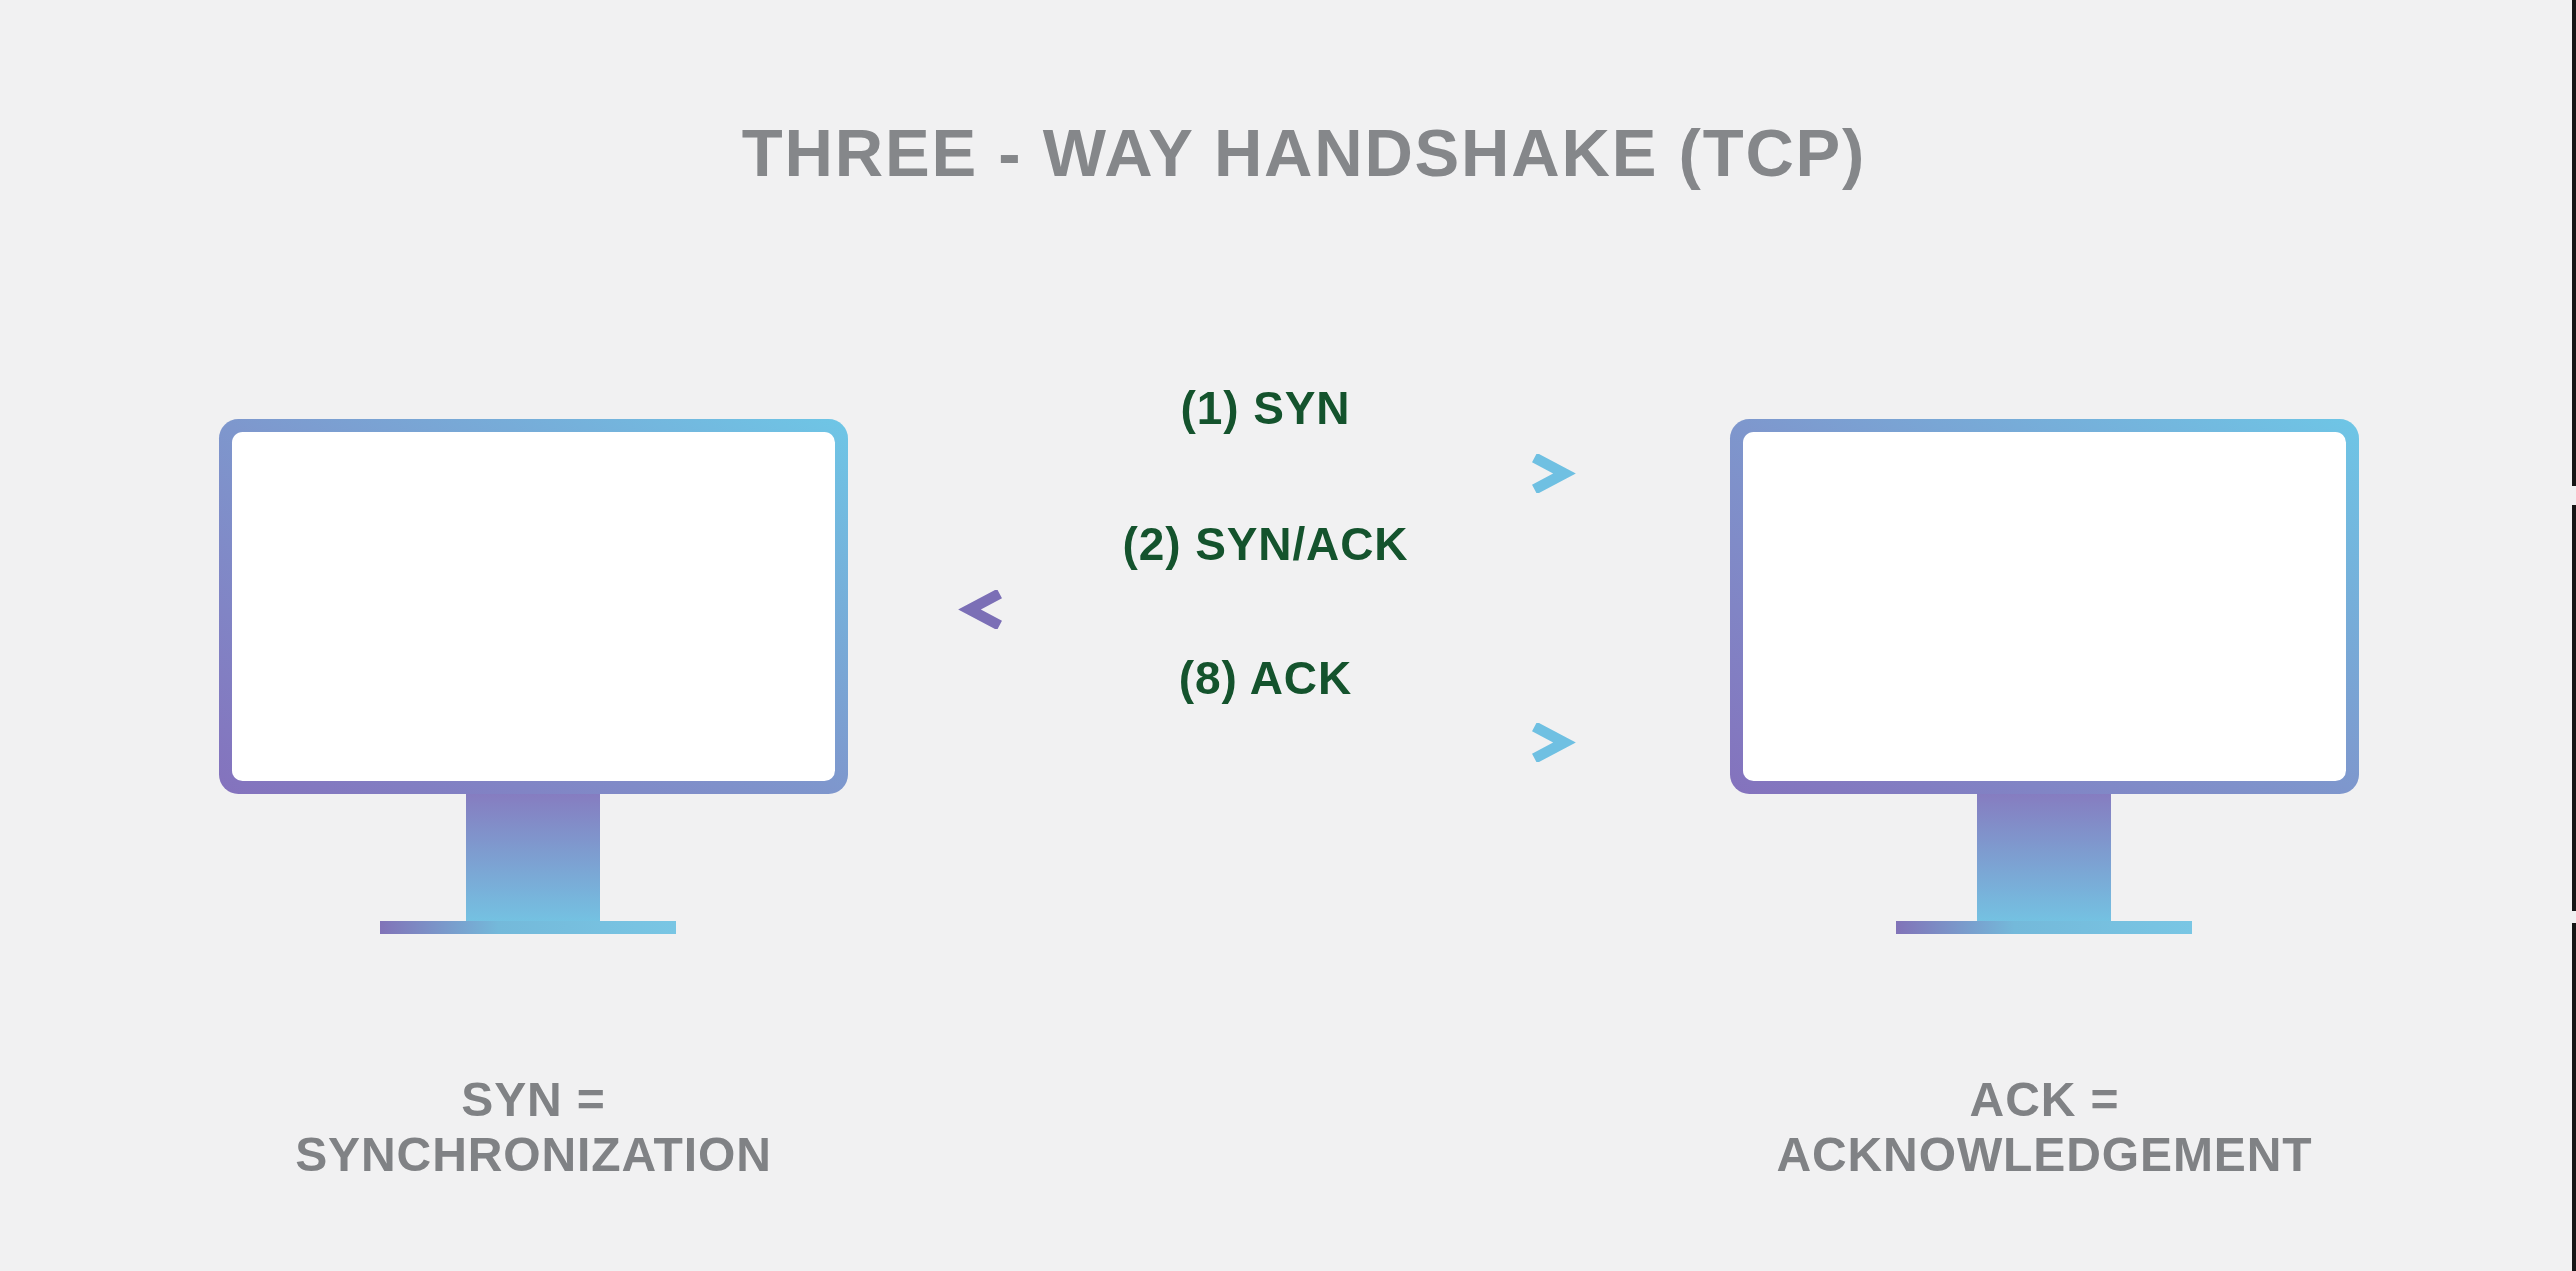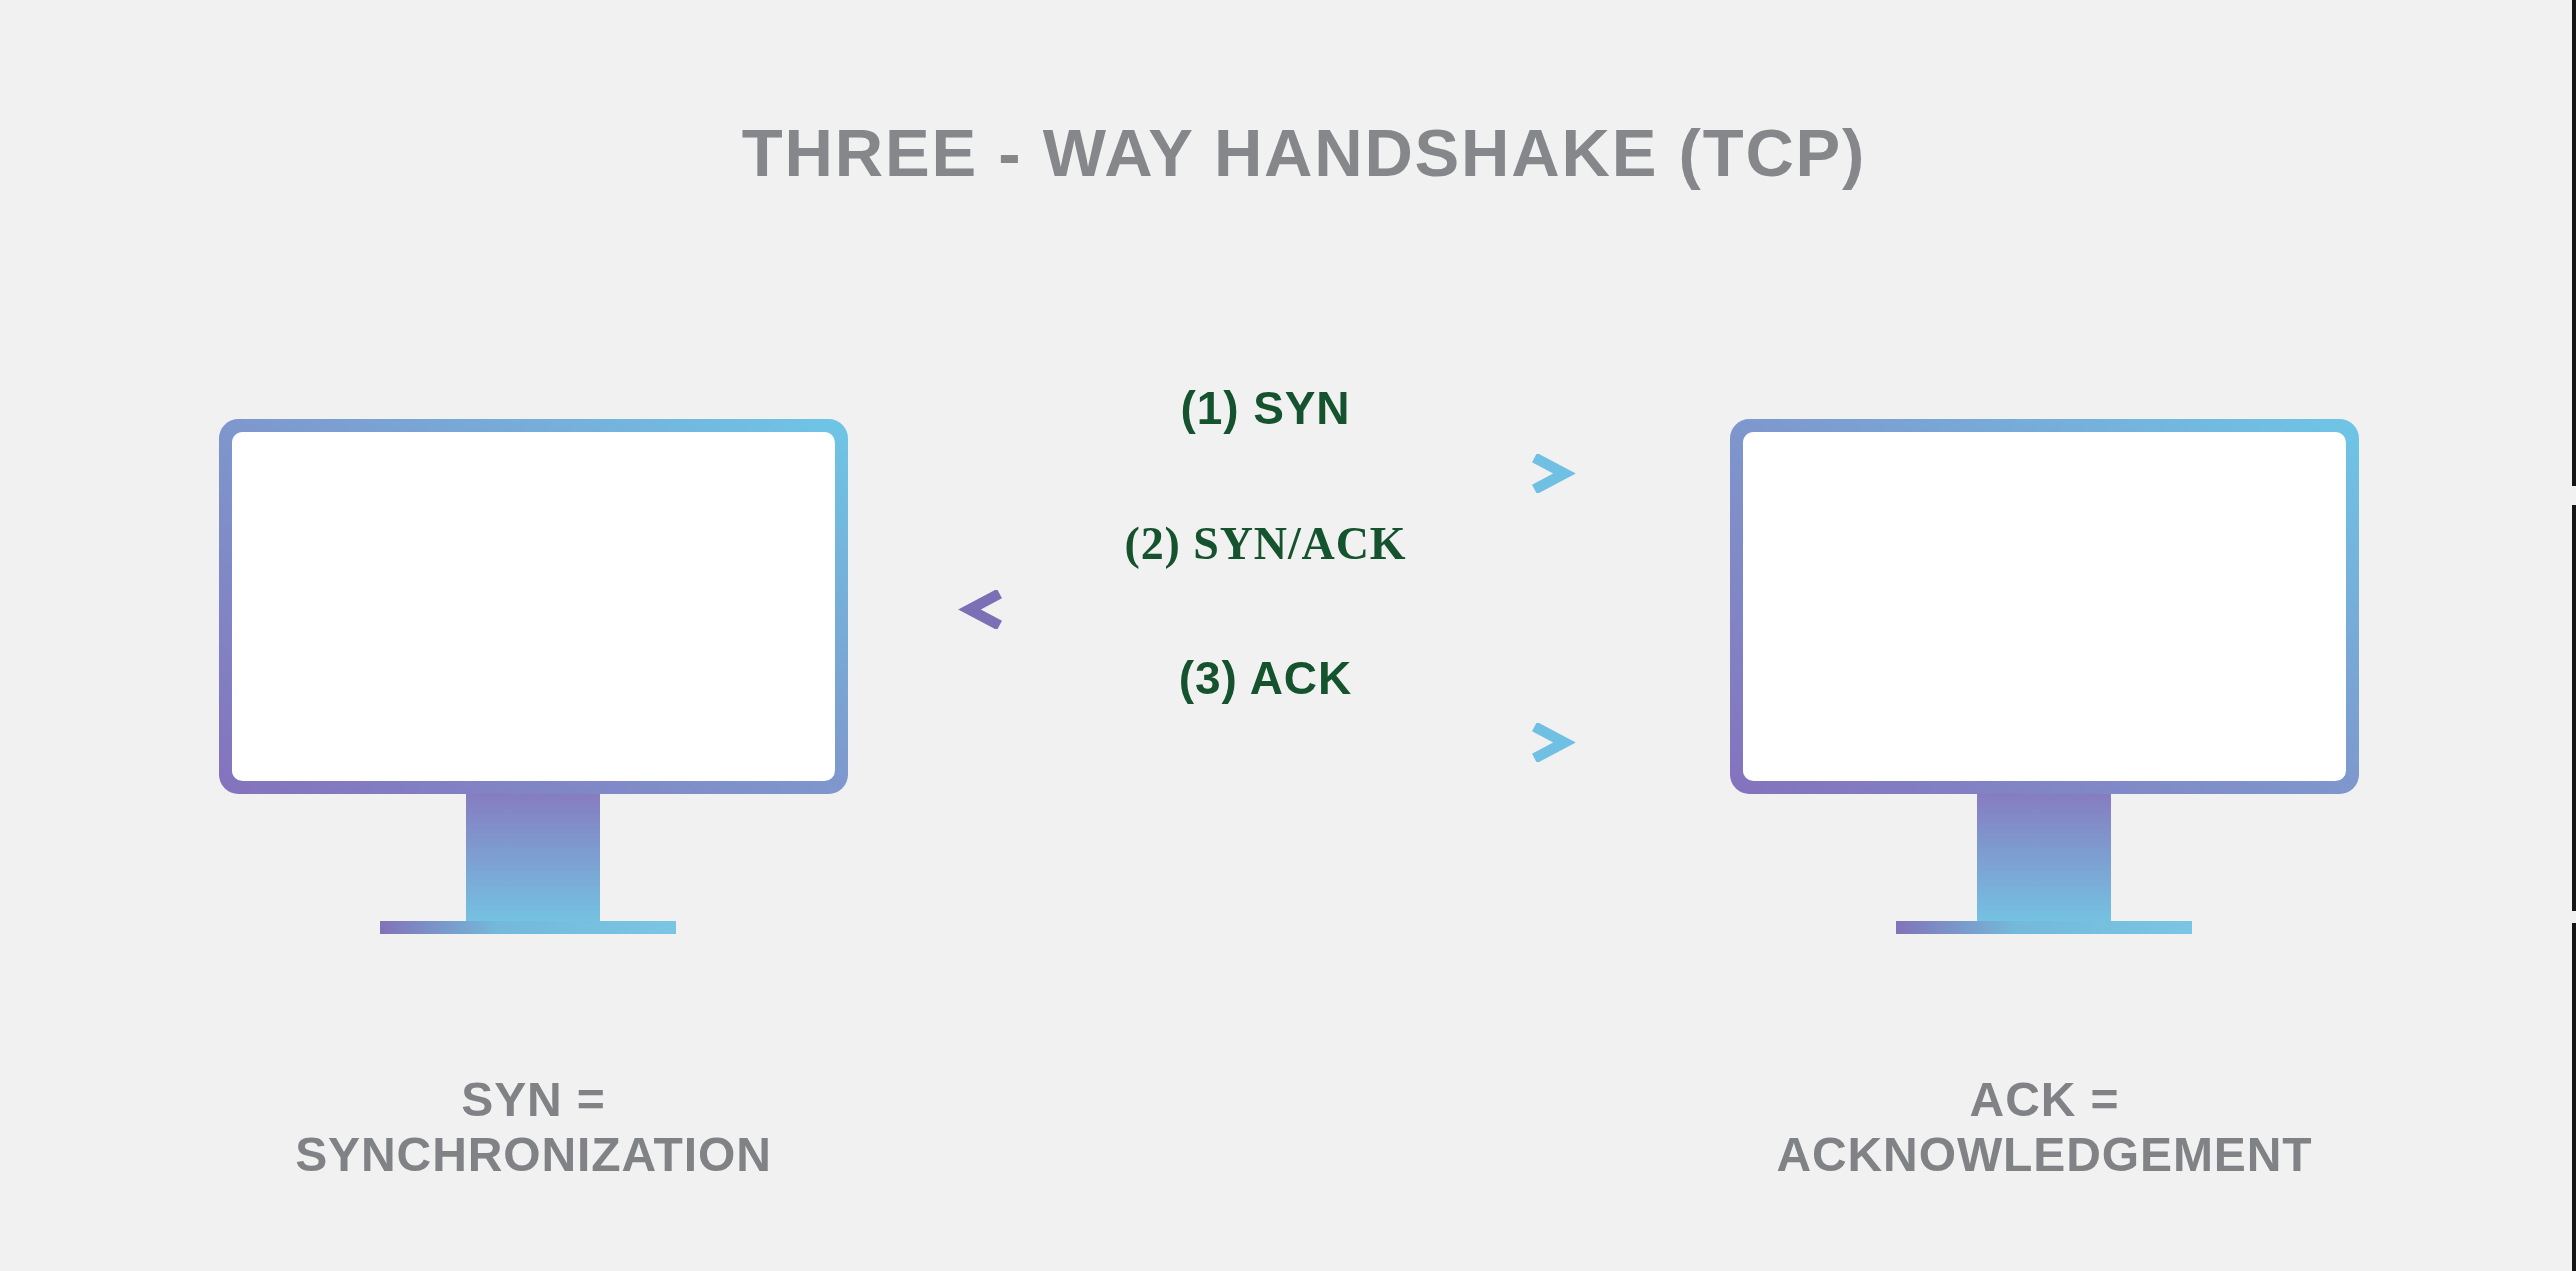--- a/index.html
+++ b/index.html
@@ -91,21 +91,21 @@
     position: absolute;
     left: 900px;
     width: 731px;
     text-align: center;
     font-size: 46px;
     font-weight: 700;
     letter-spacing: 0.9px;
     color: #14532d;
   }
   .label-1 { top: 381px; }
-  .label-2 { top: 517px; font-family: Liberation Serif, serif; }
+  .label-2 { top: 517px; }
   .label-3 { top: 651px; }
 
   .msg-arrow {
     position: absolute;
     left: 958px;
     width: 618px;
     height: 39px;
   }
   .arrow-1 { top: 454px; }
   .arrow-2 { top: 590px; }
@@ -165,21 +165,21 @@
     <defs>
       <linearGradient id="grad2" x1="0" y1="0" x2="1" y2="0">
         <stop offset="0%" stop-color="#7b6fb6"></stop>
         <stop offset="100%" stop-color="#6fc0e2"></stop>
       </linearGradient>
     </defs>
     <line x1="42" y1="22" x2="694" y2="22" stroke="url(#grad2)" stroke-width="11" stroke-linecap="round"></line>
     <polyline points="47,4 13,22 47,40" fill="none" stroke="#7b6fb6" stroke-width="12" stroke-linejoin="miter"></polyline>
   </svg>
 
-  <div class="msg-label label-3">(3) ACK</div>
+  <div class="msg-label label-3">(8) ACK</div>
   <svg class="msg-arrow arrow-3" viewBox="0 0 700 44">
     <defs>
       <linearGradient id="grad3" x1="0" y1="0" x2="1" y2="0">
         <stop offset="0%" stop-color="#7b6fb6"></stop>
         <stop offset="100%" stop-color="#6fc0e2"></stop>
       </linearGradient>
     </defs>
     <line x1="6" y1="22" x2="658" y2="22" stroke="url(#grad3)" stroke-width="11" stroke-linecap="round"></line>
     <polyline points="653,4 687,22 653,40" fill="none" stroke="#6fc0e2" stroke-width="12" stroke-linejoin="miter"></polyline>
   </svg>

